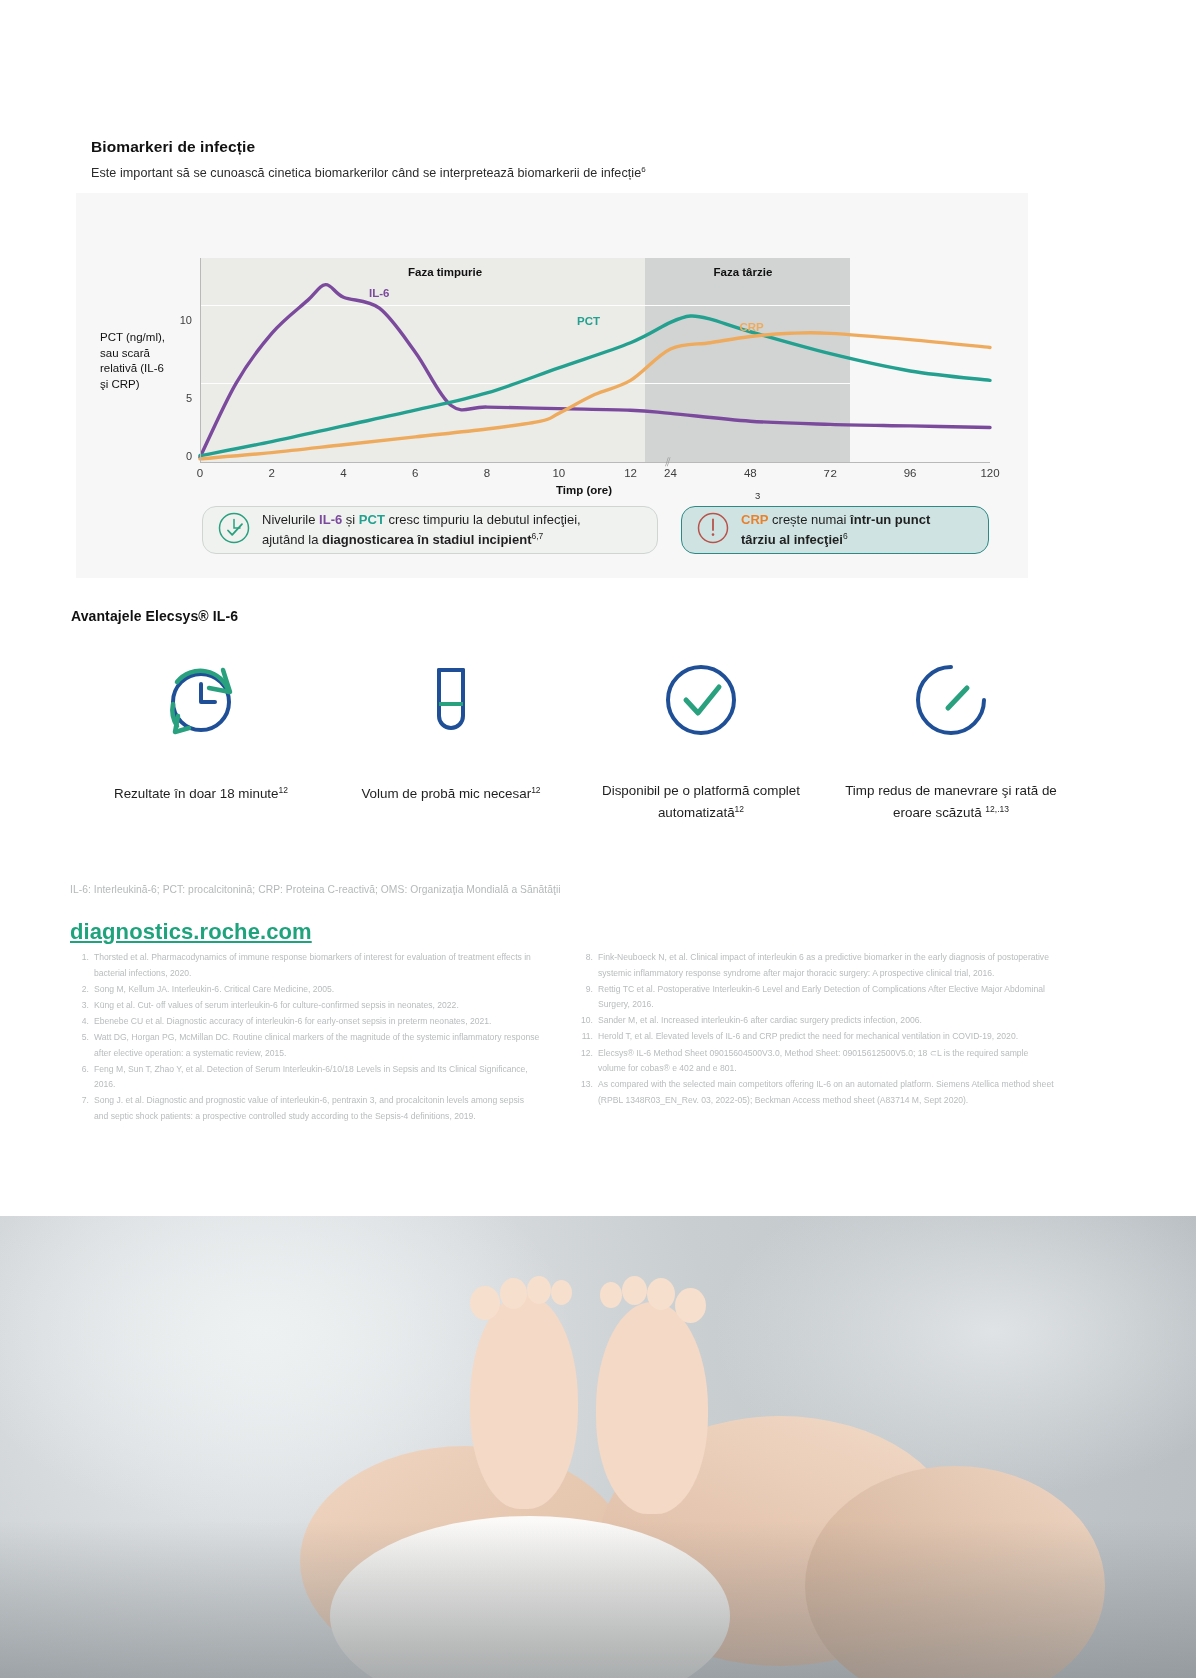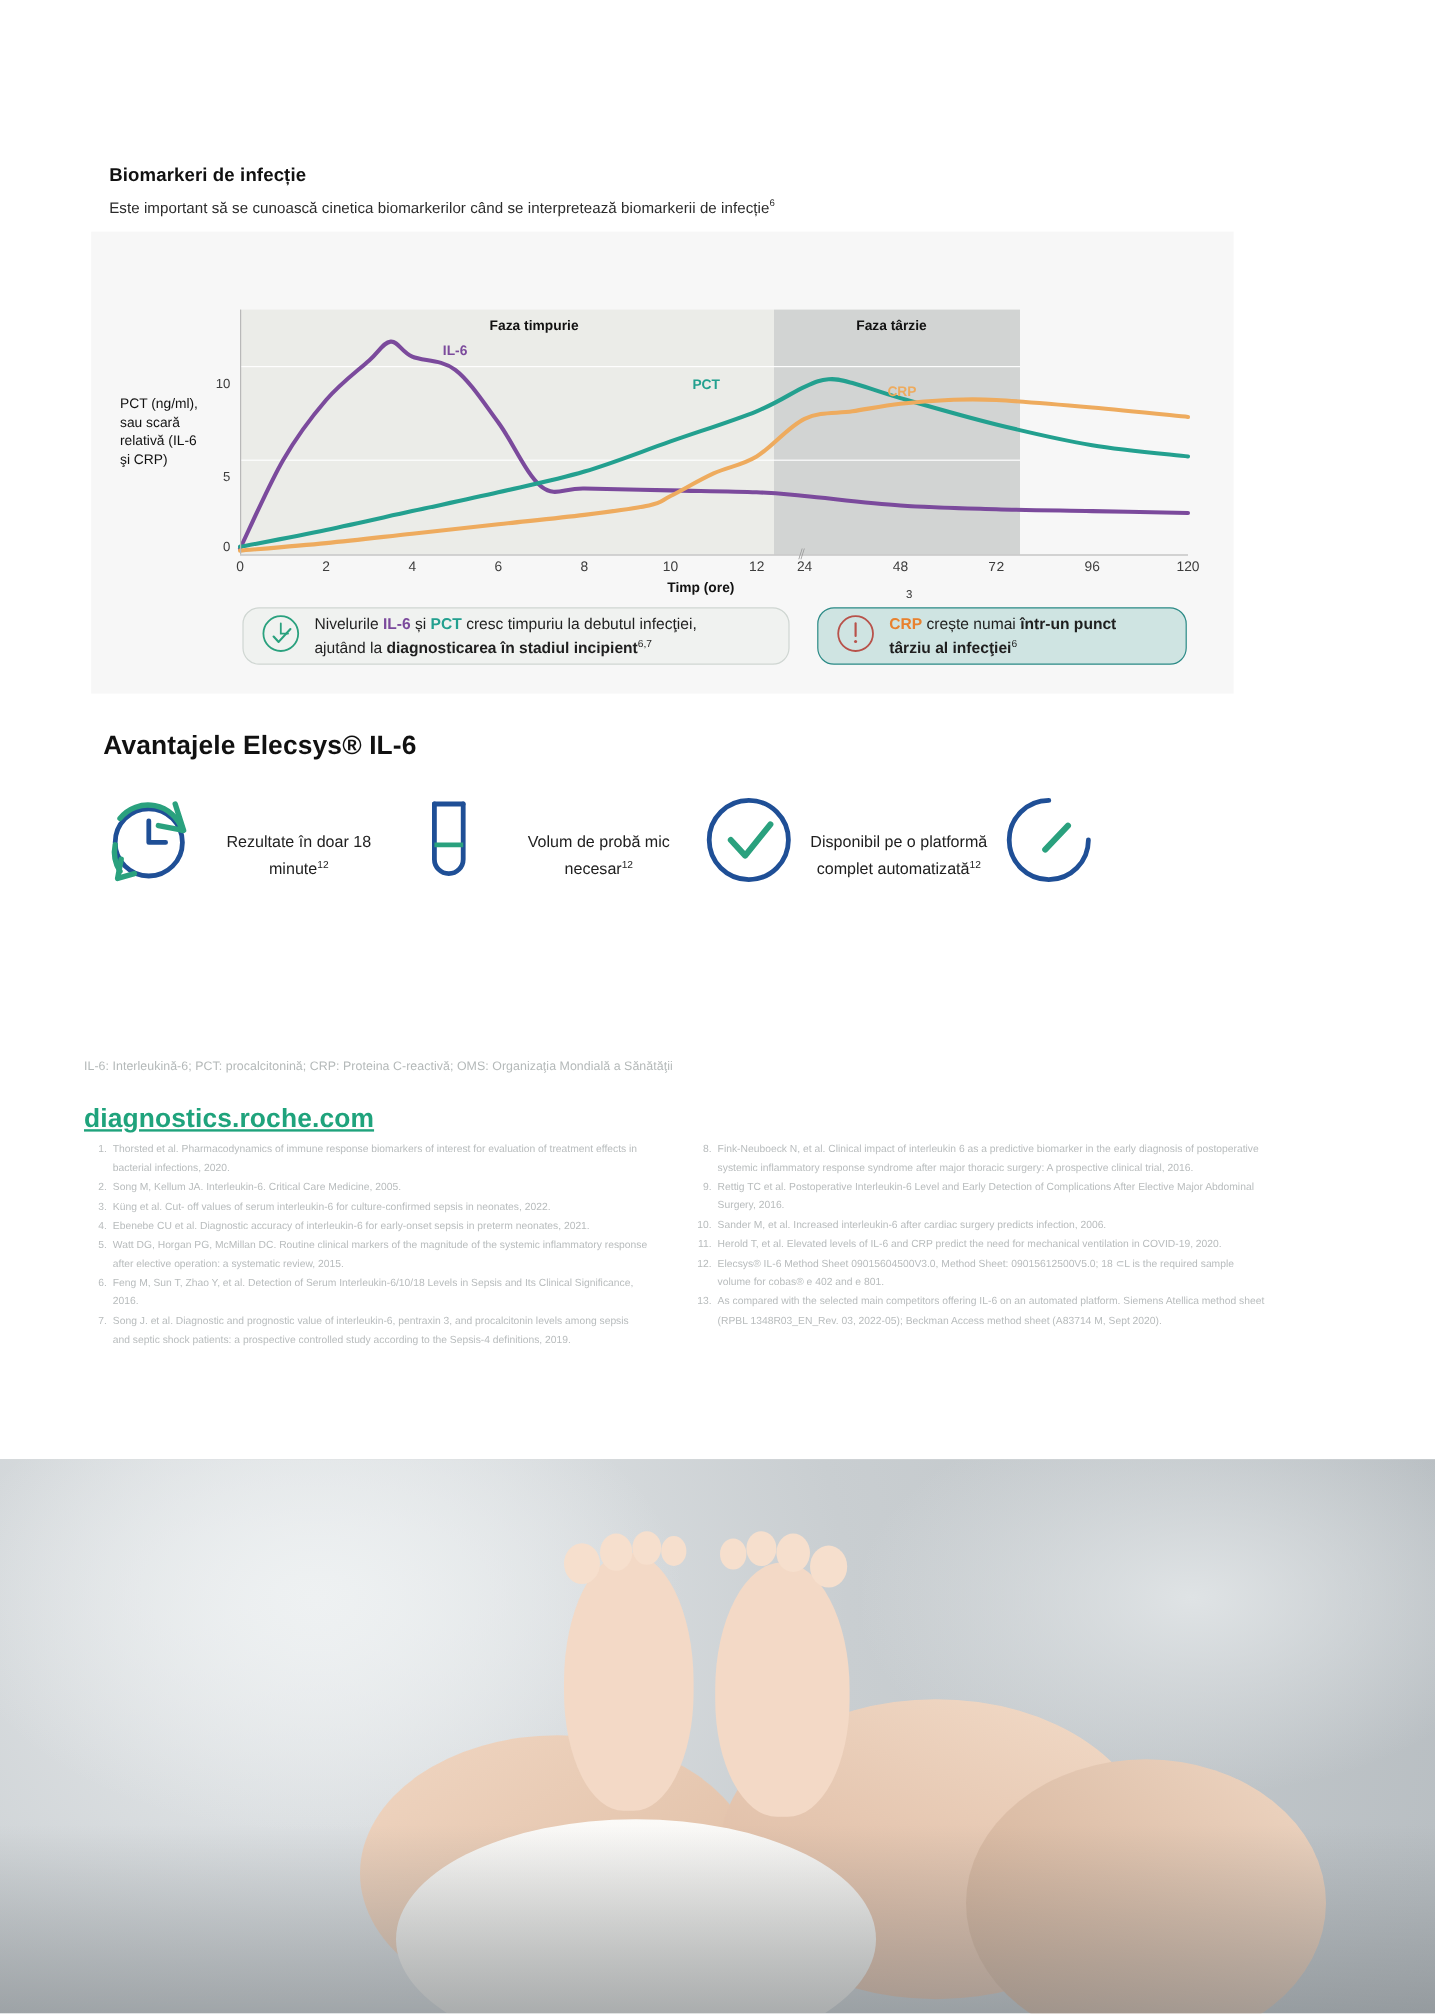--- a/index.html
+++ b/index.html
@@ -37,23 +37,23 @@
   .callout{position:absolute;border-radius:14px;display:flex;align-items:center;box-sizing:border-box;}
   .callout .txt{font-size:13px;line-height:17.5px;color:#1f1f1f;}
   .callout .txt b{font-weight:700;}
   .callout .txt sup{font-size:8.5px;vertical-align:super;}
   #callout-early{left:202px;top:506px;width:456px;height:48px;background:#f0f2f0;border:1.3px solid #cfd6d2;padding:0 14px;}
   #callout-late{left:681px;top:506px;width:308px;height:48px;background:#cfe4e2;border:1.3px solid #2b8a86;padding:0 14px;}
   .ico{flex:0 0 auto;margin-right:11px;}
   .sup-three{position:absolute;left:755px;top:490px;font-size:9.5px;color:#333;}
 
   
-  .ben-title{position:absolute;left:86px;top:608px;font-size:22px;font-weight:700;color:#111;letter-spacing:.1px;}
+  .ben-title{position:absolute;left:71px;top:608px;font-size:14px;font-weight:700;color:#111;letter-spacing:.1px;}
   .benefits{position:absolute;left:76px;top:645px;width:1000px;display:flex;}
-  .ben{width:250px;display:flex;flex-direction:row;align-items:center;}
+  .ben{width:250px;display:flex;flex-direction:column;align-items:center;}
   .ben .art{height:110px;display:flex;align-items:center;justify-content:center;}
   .ben .cap{margin-top:26px;text-align:center;font-size:13.4px;line-height:19px;color:#1f1f1f;width:215px;}
   .ben .cap sup{font-size:8.5px;vertical-align:super;}
 
   
   .abbrev{position:absolute;left:70px;top:884px;font-size:10.3px;color:#b4b9b9;letter-spacing:.05px;}
   .url{position:absolute;left:70px;top:919px;font-size:22px;font-weight:700;color:#1fa37c;letter-spacing:.1px;}
   .refcol{position:absolute;font-size:8.6px;line-height:15.6px;color:#b8bcbd;}
   #refs-left{left:70px;top:950px;width:470px;}
   #refs-right{left:574px;top:950px;width:480px;}
@@ -189,20 +189,21 @@
     </div>
 
     <div class="ben">
       <div class="art">
         <svg width="96" height="96" viewBox="0 0 96 96" fill="none">
           <path d="M48 15 a33 33 0 1 0 33 33" stroke="#1f4f96" stroke-width="4" stroke-linecap="round" fill="none"></path>
           <path d="M48 15 V48" stroke="#1f4f96" stroke-width="4" stroke-linecap="round" opacity="0"></path>
           <path d="M45 56 L64 36" stroke="#2aa17e" stroke-width="5" stroke-linecap="round"></path>
         </svg>
       </div>
+      <div class="cap"><span>Timp redus de manevrare şi rată de eroare scăzută </span><sup>12,.13</sup></div>
     </div>
 
   </div>
 
   <div class="abbrev">IL-6: Interleukină-6; PCT: procalcitonină; CRP: Proteina C-reactivă; OMS: Organizaţia Mondială a Sănătăţii</div>
   <a class="url" href="#">diagnostics.roche.com</a>
 
   <div class="refcol" id="refs-left">
       <div class="item">
         <div class="num">1.</div>

